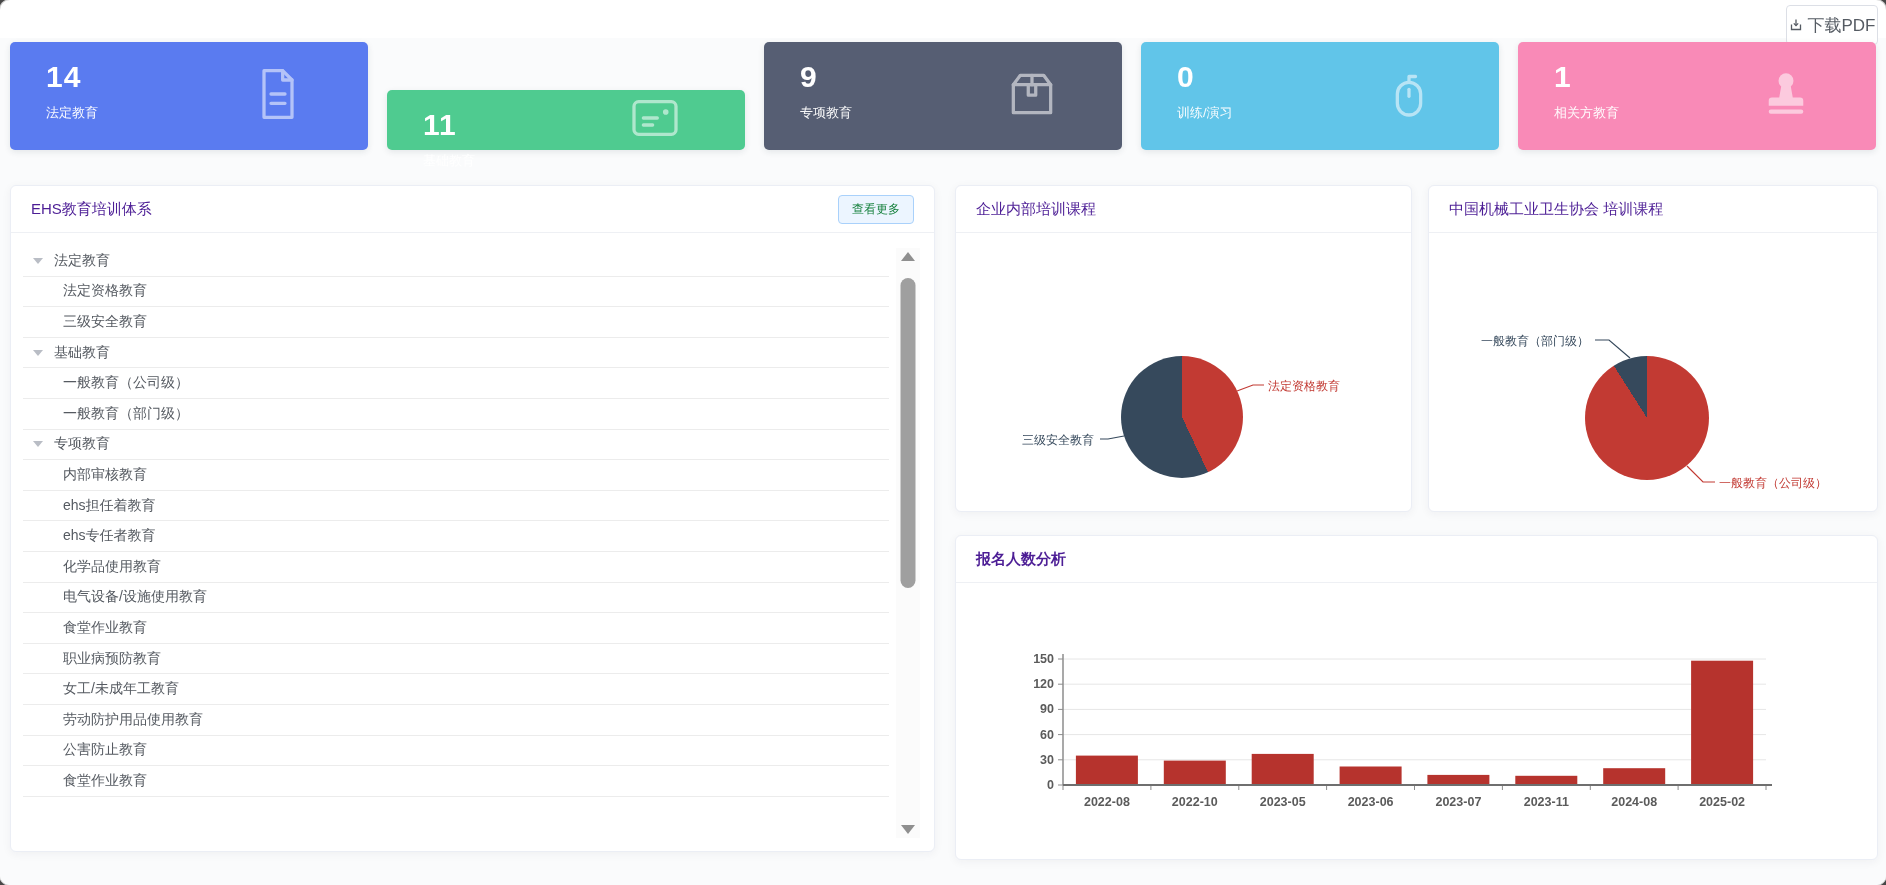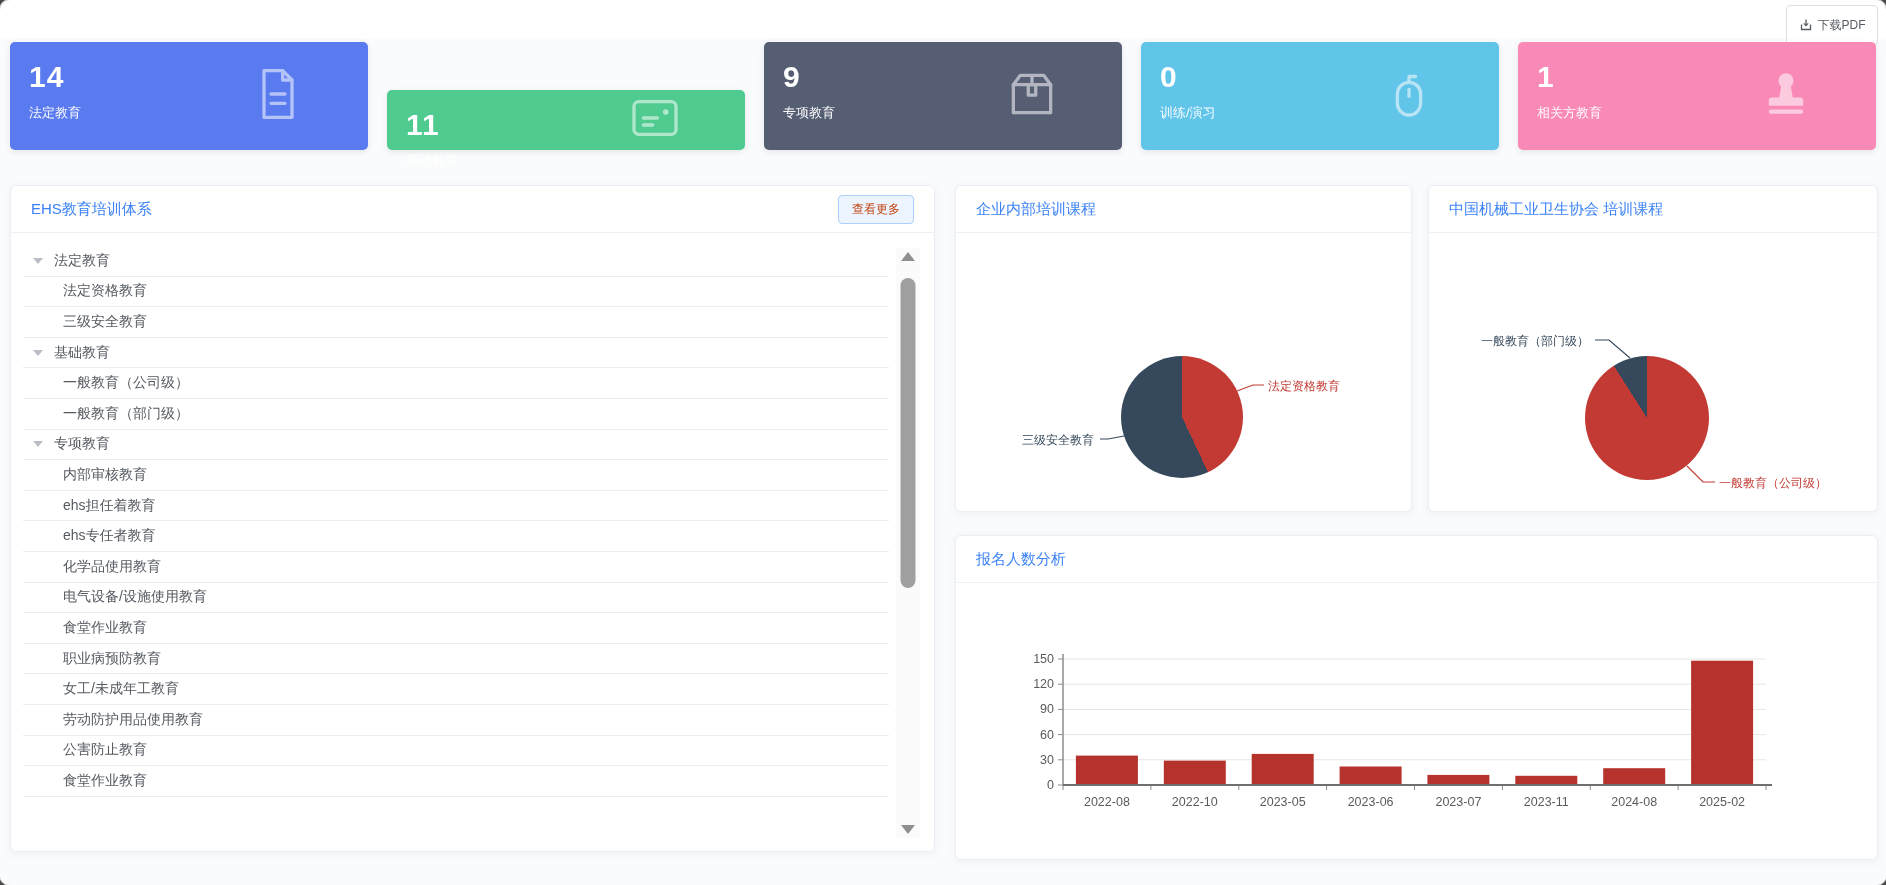--- a/index.html
+++ b/index.html
@@ -2,35 +2,35 @@
 <html><head>
 <meta charset="utf-8">
 <style>
   * { margin:0; padding:0; box-sizing:border-box; }
   html,body { width:100%; height:100%; }
   body { background:#474747; font-family:"Liberation Sans","DejaVu Sans",sans-serif; }
   .page { position:relative; width:1886px; height:885px; background:#ffffff; border-radius:10px; overflow:hidden; box-shadow:0 0 0 1px #cfcfcf; }
   .content-bg { position:absolute; left:0; top:38px; right:0; bottom:0; background:#fafbfc; }
 
   
-  .pdf-btn { position:absolute; top:5px; right:8px; width:92px; height:40px; background:#fff; border:1px solid #dcdfe6; border-radius:4px; display:flex; align-items:center; justify-content:center; gap:5px; font-size:12px; color:#555b63; cursor:pointer; }
+  .pdf-btn { position:absolute; top:5px; right:8px; width:92px; height:40px; background:#fff; border:1px solid #dcdfe6; border-radius:4px; display:flex; align-items:center; justify-content:center; gap:5px; font-size:17px; color:#555b63; cursor:pointer; }
   .pdf-btn svg { display:block; }
 
   
   .cards { position:absolute; left:10px; top:42px; width:1866px; height:108px; display:flex; gap:19px; }
-  .card { flex:1 1 0; border-radius:5px; position:relative; color:#fff; padding:17px 0 0 19px; box-shadow:0 2px 6px rgba(31,45,61,.10); }
+  .card { flex:1 1 0; border-radius:5px; position:relative; color:#fff; padding:17px 0 0 36px; box-shadow:0 2px 6px rgba(31,45,61,.10); }
   .card .num { font-size:30px; font-weight:bold; line-height:36px; letter-spacing:1px; }
   .card .lbl { font-size:13px; margin-top:9px; opacity:.96; }
   .card .cicon { position:absolute; right:62px; top:50%; transform:translateY(-50%); opacity:.55; }
 
   
   .panel { position:absolute; background:#fff; border:1px solid #ebeef5; border-radius:6px; box-shadow:0 2px 10px rgba(31,45,61,.05); }
   .panel-header { height:47px; display:flex; align-items:center; justify-content:space-between; padding:0 20px; border-bottom:1px solid #eef0f4; }
-  .panel-title { font-size:15px; color:#3b82f6; }
-  .view-more { font-size:12px; color:#c2410c; background:#ecf5ff; border:1px solid #a9d1fb; border-radius:4px; padding:5px 13px; cursor:pointer; }
+  .panel-title { font-size:15px; color:#4c1d95; }
+  .view-more { font-size:12px; color:#15803d; background:#ecf5ff; border:1px solid #a9d1fb; border-radius:4px; padding:5px 13px; cursor:pointer; }
 
   
   #tree-panel { left:10px; top:185px; width:925px; height:667px; }
   .tree { position:absolute; left:12px; right:45px; top:60px; }
   .tree-row { height:30.6px; display:flex; align-items:center; border-bottom:1px solid #ececec; font-size:14px; color:#555a61; cursor:pointer; }
   .tree-row .caret { width:0; height:0; border-left:5px solid transparent; border-right:5px solid transparent; border-top:6px solid #b9bdc5; margin:0 11px 0 10px; }
   .tree-row.child { padding-left:40px; }
   .tree-row.parent { padding-left:0; }
 
   
@@ -42,21 +42,21 @@
 
   
   #pie-panel-0 { left:955px; top:185px; width:457px; height:327px; }
   #pie-panel-1 { left:1428px; top:185px; width:450px; height:327px; }
   .pie-body { position:absolute; left:0; top:47px; right:0; bottom:0; }
   .pie-disc { position:absolute; border-radius:50%; }
   .pie-label { position:absolute; font-size:12px; white-space:nowrap; }
   .pie-lines { position:absolute; left:0; top:0; pointer-events:none; }
 
   
-  #bar-panel { left:955px; top:535px; width:923px; height:325px; }
+  #bar-panel { left:955px; top:535px; width:923px; height:325px;font-weight:bold; }
   .bar-body { position:absolute; left:0; top:47px; }
 </style>
 </head>
 <body>
 
 <div class="page">
   <div class="content-bg"></div>
 
   <div class="pdf-btn">
     <svg width="14" height="14" viewBox="0 0 14 14" fill="none" stroke="#555b63" stroke-width="1.3">

